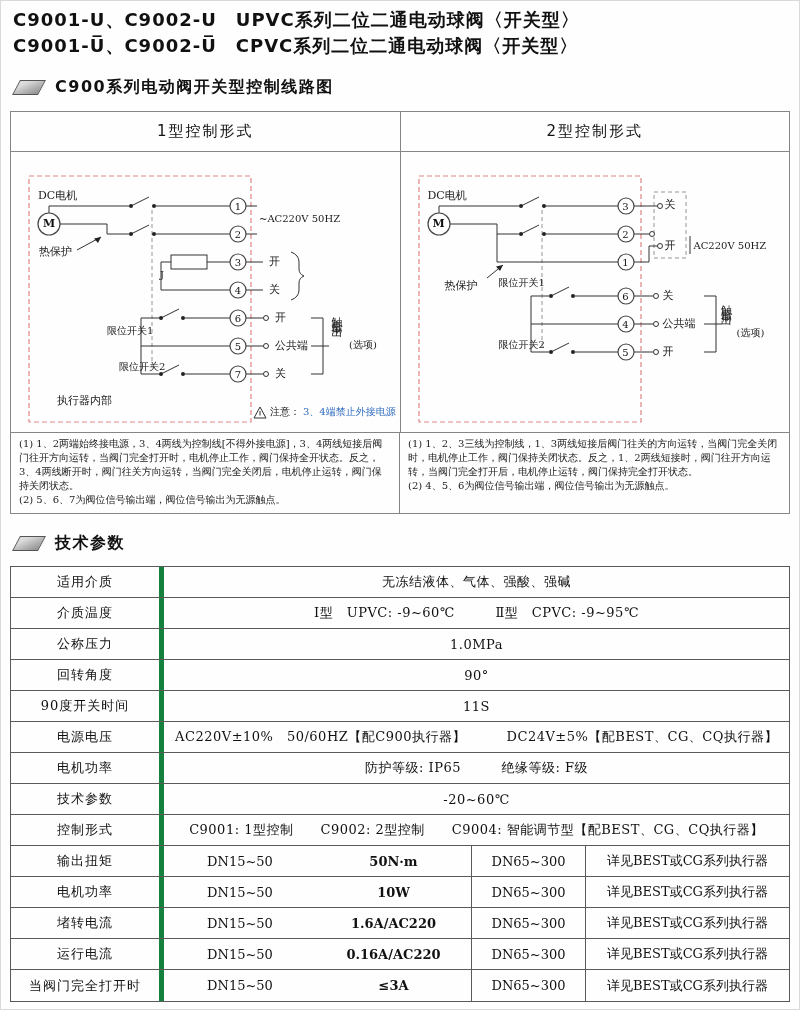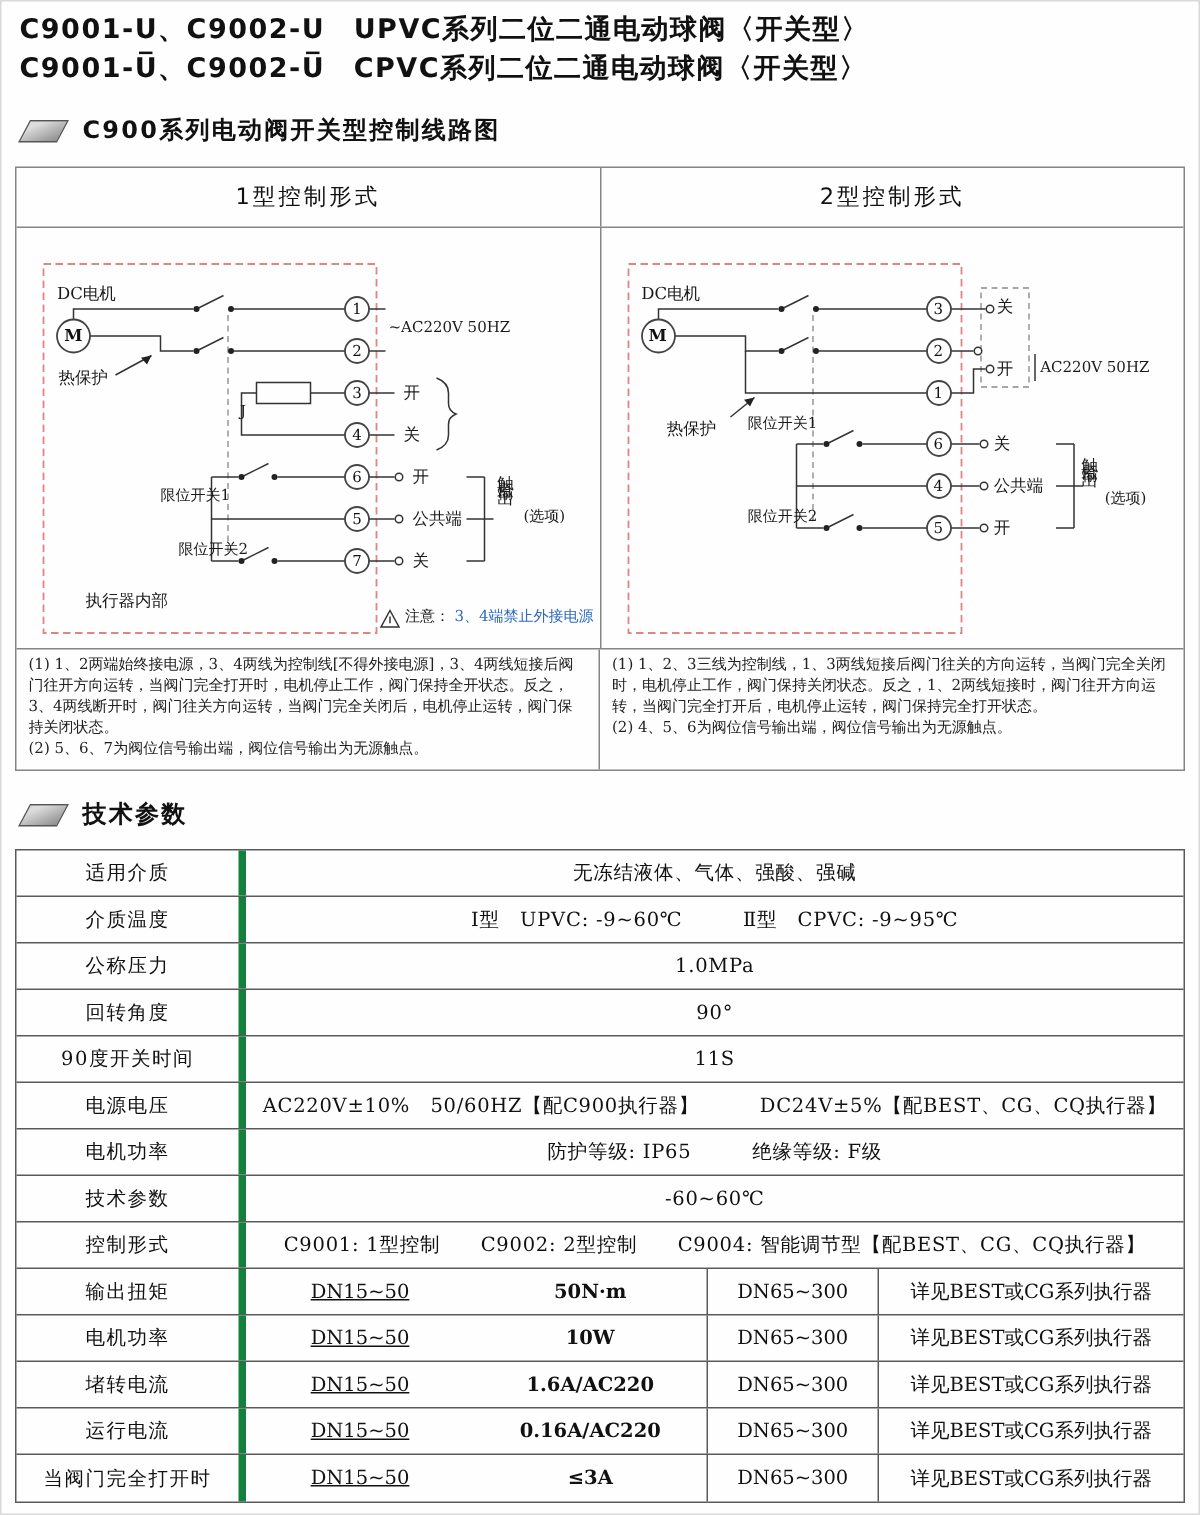--- a/index.html
+++ b/index.html
@@ -39,21 +39,21 @@
   .note{width:389px;height:80px;padding:4px 8px;box-sizing:border-box;font-size:10px;line-height:1.4;color:#222;overflow:hidden;font-family:"DejaVu Serif","Liberation Serif",serif;}
   .note:first-child{border-right:1px solid #858585;}
   .note p{margin:0;}
 
   .ptable{margin:13px 10px 0;border:1px solid #5a5a5a;font-family:"DejaVu Serif","Liberation Serif",serif;}
   .trow{display:flex;height:31px;border-bottom:1px solid #5a5a5a;font-size:13px;box-sizing:border-box;}
   .trow:last-child{border-bottom:none;}
   .cell{display:flex;align-items:center;justify-content:center;text-align:center;white-space:nowrap;}
   .tlabel{width:148px;border-right:5px solid #15803d;letter-spacing:1px;}
   .tvalue{flex:1;letter-spacing:0.5px;}
-  .c1{width:152px;text-decoration:underline;}
+  .c1{width:152px;}
   .c2{width:155px;font-weight:bold;}
   .c3{width:113px;border-left:1px solid #5a5a5a;}
   .c4{flex:1;border-left:1px solid #5a5a5a;}
 </style>
 </head>
 <body>
 
 <div class="titles">
   <div class="title">C9001-U、C9002-U　UPVC系列二位二通电动球阀〈开关型〉</div>
   <div class="title">C9001-U̅、C9002-U̅　CPVC系列二位二通电动球阀〈开关型〉</div>
@@ -286,21 +286,21 @@
   <div class="trow">
     <div class="cell tlabel">电源电压</div>
     <div class="cell tvalue">AC220V±10%　50/60HZ【配C900执行器】　　　DC24V±5%【配BEST、CG、CQ执行器】</div>
   </div>
   <div class="trow">
     <div class="cell tlabel">电机功率</div>
     <div class="cell tvalue">防护等级: IP65　　　绝缘等级: F级</div>
   </div>
   <div class="trow">
     <div class="cell tlabel">技术参数</div>
-    <div class="cell tvalue">-60~60℃</div>
+    <div class="cell tvalue">-20~60℃</div>
   </div>
   <div class="trow">
     <div class="cell tlabel">控制形式</div>
     <div class="cell tvalue">C9001: 1型控制　　C9002: 2型控制　　C9004: 智能调节型【配BEST、CG、CQ执行器】</div>
   </div>
   <div class="trow">
     <div class="cell tlabel">输出扭矩</div>
     <div class="cell c1">DN15~50</div>
     <div class="cell c2">50N·m</div>
     <div class="cell c3">DN65~300</div>

